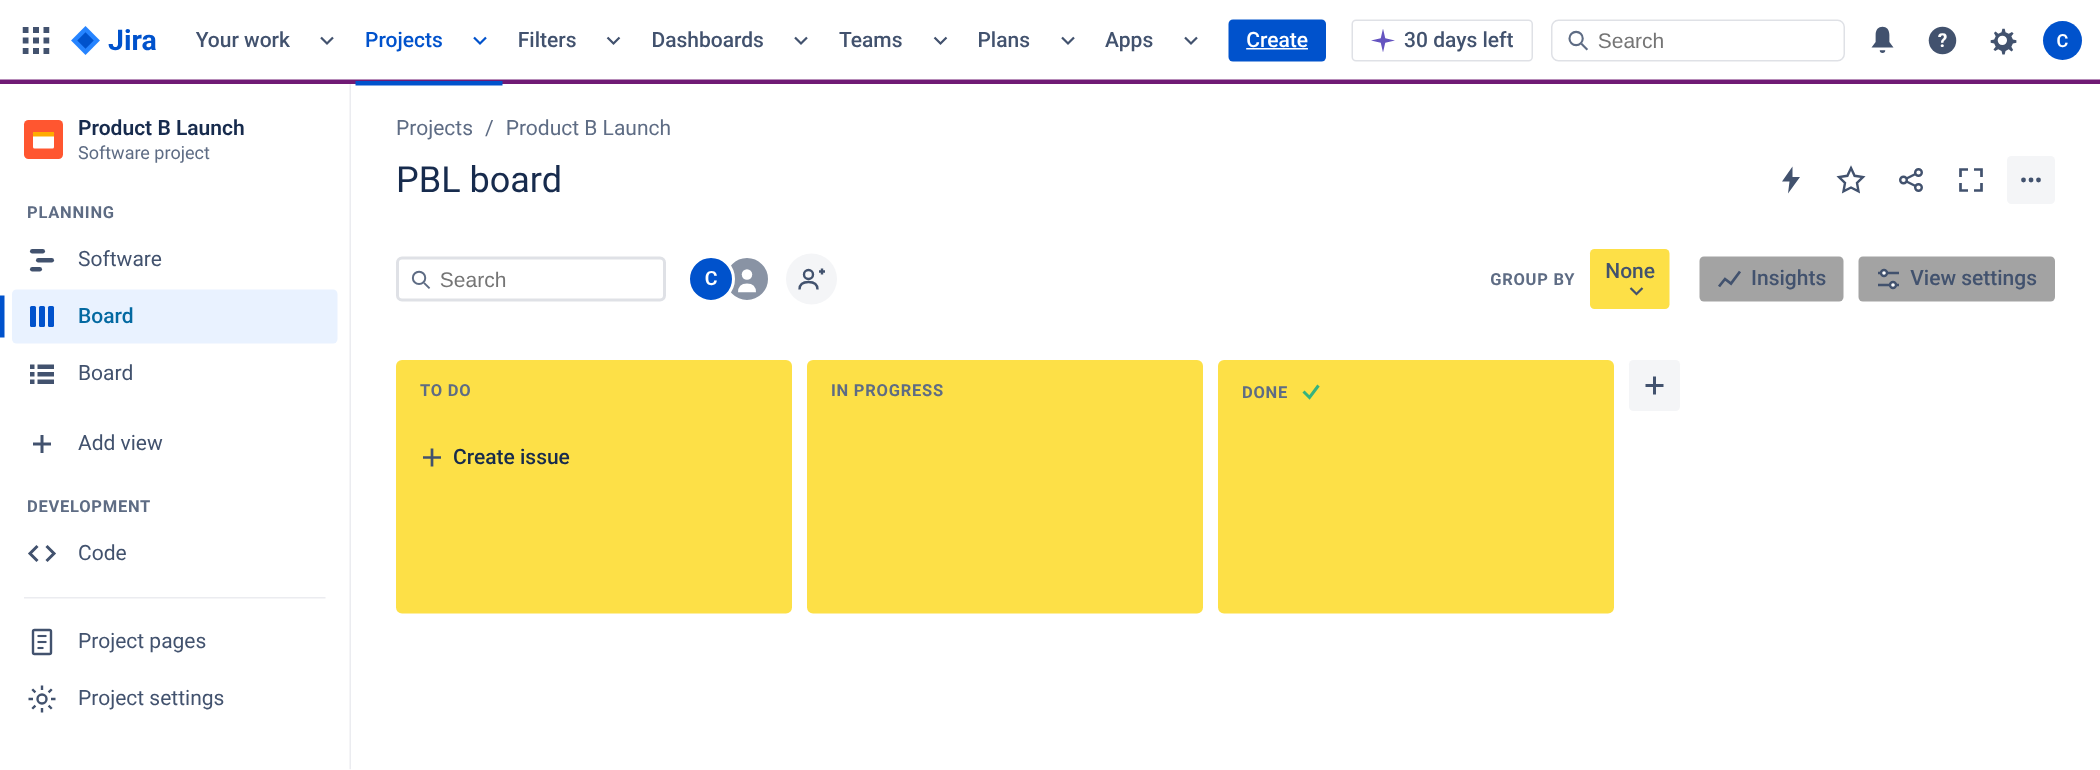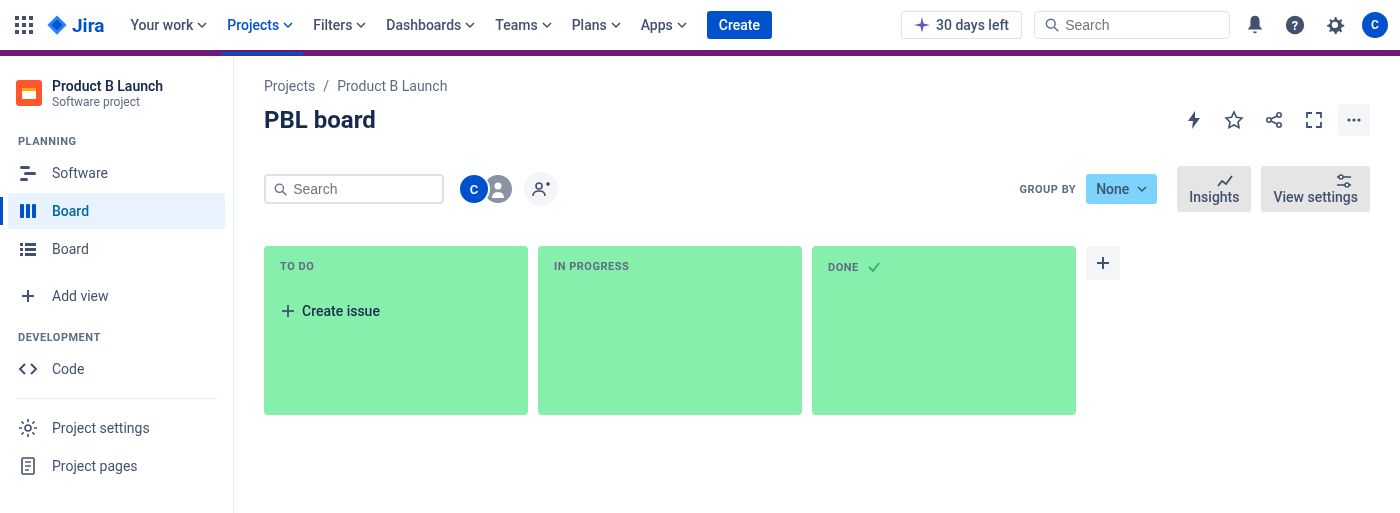--- a/index.html
+++ b/index.html
@@ -1,30 +1,30 @@
 <!DOCTYPE html>
 <html><head>
   <meta charset="utf-8">
   <style>
     * { box-sizing: border-box; margin: 0; padding: 0; }
     body { font-family: -apple-system, BlinkMacSystemFont, "Segoe UI", Roboto, sans-serif; width: 1400px; height: 513px; background: #fff; color: #172b4d; overflow: hidden; }
     
     
-    .navbar { display: flex; align-items: center; height: 56px; padding: 0 12px; border-bottom: 6px solid #701a75; }
+    .navbar { display: flex; align-items: center; height: 56px; padding: 0 12px; border-bottom: 3px solid #701a75; }
     .apps-grid { width: 24px; height: 24px; display: flex; align-items: center; justify-content: center; cursor: pointer; margin-right: 4px; }
     .logo { display: flex; align-items: center; font-weight: 700; color: #0052cc; font-size: 19px; margin-left: 6px; margin-right: 18px; cursor: pointer; }
     .logo svg { margin-right: 4px; }
     .nav-items { display: flex; align-items: center; }
-    .nav-item { display: flex; align-items: center; padding: 4px 8px; margin-right: 4px; font-size: 14px; font-weight: 500; color: #42526e; cursor: pointer; border-radius: 3px; }
+    .nav-item { display: flex; align-items: center; padding: 4px 8px; margin-right: 4px; font-size: 14px; font-weight: 500; color: #42526e; cursor: pointer; border-radius: 3px; gap: 16px; }
     .nav-item.active { color: #0052cc; }
     .nav-item.active::after { content: ""; position: absolute; }
     .nav-item .chev { margin-left: 4px; }
     .nav-active-wrap { position: relative; }
     .nav-active-wrap::after { content: ""; position: absolute; bottom: -18px; left: 2px; right: 2px; height: 3px; background: #0052cc; }
-    .create-btn { background: #0052cc; color: #fff; font-size: 14px; font-weight: 500; padding: 6px 12px; border-radius: 3px; margin-left: 8px; cursor: pointer; }
+    .create-btn { background: #0052cc; color: #fff; font-size: 14px; font-weight: 500; padding: 6px 12px; border-radius: 3px; margin-left: 8px; cursor: pointer; text-decoration: underline; }
     .nav-spacer { flex: 1; }
     .trial-badge { display: flex; align-items: center; border: 1px solid #dfe1e6; border-radius: 3px; padding: 5px 12px; font-size: 14px; font-weight: 500; color: #42526e; cursor: pointer; margin-right: 12px; }
     .trial-badge svg { margin-right: 6px; }
     .global-search { display: flex; align-items: center; border: 1px solid #dfe1e6; border-radius: 5px; padding: 5px 10px; width: 196px; margin-right: 12px; }
     .global-search input { border: none; outline: none; font-size: 14px; color: #5e6c84; width: 100%; }
     .nav-icons { display: flex; align-items: center; gap: 14px; }
     .nav-icon { width: 26px; height: 26px; display: flex; align-items: center; justify-content: center; cursor: pointer; color: #42526e; }
     .avatar-top { width: 26px; height: 26px; border-radius: 50%; background: #0052cc; color: #fff; display: flex; align-items: center; justify-content: center; font-size: 12px; font-weight: 600; cursor: pointer; }
     
     
@@ -42,42 +42,42 @@
     .sidebar-item.active::before { content: ""; position: absolute; left: -8px; top: 4px; bottom: 4px; width: 3px; background: #0052cc; }
     .sidebar-item svg, .sidebar-item .icon { margin-right: 14px; flex-shrink: 0; }
     .sidebar-divider { height: 1px; background: #ebecf0; margin: 10px 8px; }
     
     
     .main { flex: 1; padding: 22px 30px 0 30px; overflow: hidden; }
     .breadcrumb { display: flex; align-items: center; font-size: 14px; color: #5e6c84; margin-bottom: 10px; }
     .breadcrumb a { color: #5e6c84; text-decoration: none; cursor: pointer; }
     .breadcrumb .sep { margin: 0 8px; }
     .title-row { display: flex; align-items: center; }
-    .board-title { font-size: 24px; font-weight: 700; color: #172b4d; }
+    .board-title { font-size: 24px; font-weight: 400; color: #172b4d; }
     .title-spacer { flex: 1; }
     .title-actions { display: flex; align-items: center; gap: 8px; }
     .title-action { width: 32px; height: 32px; display: flex; align-items: center; justify-content: center; cursor: pointer; color: #42526e; border-radius: 3px; }
     .title-action.more { background: #f4f5f7; }
     
     .toolbar { display: flex; align-items: center; margin-top: 30px; }
     .board-search { display: flex; align-items: center; border: 2px solid #dfe1e6; border-radius: 4px; padding: 5px 8px; width: 180px; margin-right: 14px; }
     .board-search input { border: none; outline: none; font-size: 14px; width: 100%; }
     .avatars { display: flex; align-items: center; margin-right: 10px; }
     .avatar { width: 32px; height: 32px; border-radius: 50%; border: 2px solid #fff; display: flex; align-items: center; justify-content: center; font-size: 13px; font-weight: 600; color: #fff; }
     .avatar.a1 { background: #0052cc; z-index: 2; }
     .avatar.a2 { background: #8993a4; margin-left: -8px; z-index: 1; }
     .add-people { width: 34px; height: 34px; border-radius: 50%; background: #f4f5f7; display: flex; align-items: center; justify-content: center; cursor: pointer; color: #42526e; }
     .toolbar-spacer { flex: 1; }
     .groupby { display: flex; align-items: center; font-size: 11px; font-weight: 700; color: #5e6c84; letter-spacing: 0.5px; margin-right: 10px; }
-    .groupby-select { background: #7dd3fc; padding: 7px 10px; border-radius: 3px; font-size: 14px; font-weight: 500; color: #42526e; display: flex; align-items: center; cursor: pointer; margin-left: 10px; letter-spacing: 0; }
-    .toolbar-btn { background: #e5e5e5; padding: 7px 12px; border-radius: 3px; font-size: 14px; font-weight: 500; color: #42526e; display: flex; align-items: flex-end; cursor: pointer; margin-left: 10px; flex-direction: column; }
+    .groupby-select { background: #fde047; padding: 7px 10px; border-radius: 3px; font-size: 14px; font-weight: 500; color: #42526e; display: flex; align-items: center; cursor: pointer; margin-left: 10px; letter-spacing: 0; flex-direction: column; }
+    .toolbar-btn { background: #a3a3a3; padding: 7px 12px; border-radius: 3px; font-size: 14px; font-weight: 500; color: #42526e; display: flex; align-items: center; cursor: pointer; margin-left: 10px; }
     .toolbar-btn svg { margin-right: 6px; }
     
     .columns { display: flex; gap: 10px; margin-top: 34px; }
-    .column { width: 264px; background: #86efac; border-radius: 4px; padding: 14px 10px 90px 10px; }
+    .column { width: 264px; background: #fde047; border-radius: 4px; padding: 14px 10px 90px 10px; }
     .col-header { font-size: 11px; font-weight: 700; color: #5e6c84; letter-spacing: 0.5px; padding-left: 6px; display: flex; align-items: center; }
     .col-header svg { margin-left: 8px; }
     .create-issue { display: flex; align-items: center; font-size: 14px; font-weight: 500; color: #172b4d; cursor: pointer; padding: 6px; margin-top: 24px; }
     .create-issue svg { margin-right: 6px; }
     .add-column { width: 34px; height: 34px; background: #f4f5f7; border-radius: 3px; display: flex; align-items: center; justify-content: center; cursor: pointer; color: #42526e; }
   </style>
 </head>
 <body>
 
 <div class="navbar">
@@ -238,33 +238,33 @@
     <div class="section-label">DEVELOPMENT</div>
     <div class="sidebar-item">
       <svg width="20" height="20" viewBox="0 0 20 20">
           <path d="M7 5 L2 10 L7 15 M13 5 L18 10 L13 15" stroke="#42526e" stroke-width="2" fill="none"></path>
         </svg>
       <span>Code</span>
     </div>
     <div class="sidebar-divider"></div>
     <div class="sidebar-item">
       <svg width="20" height="20" viewBox="0 0 20 20">
-          <circle cx="10" cy="10" r="3" stroke="#42526e" stroke-width="1.6" fill="none"></circle>
-          <path d="M10 1 L10 4 M10 16 L10 19 M1 10 L4 10 M16 10 L19 10 M3.5 3.5 L5.6 5.6 M14.4 14.4 L16.5 16.5 M3.5 16.5 L5.6 14.4 M14.4 5.6 L16.5 3.5" stroke="#42526e" stroke-width="1.6"></path>
-        </svg>
-      <span>Project settings</span>
-    </div>
-    <div class="sidebar-item">
-      <svg width="20" height="20" viewBox="0 0 20 20">
           <rect x="4" y="2" width="12" height="16" rx="1" stroke="#42526e" stroke-width="1.6" fill="none"></rect>
           <line x1="7" y1="6" x2="13" y2="6" stroke="#42526e" stroke-width="1.4"></line>
           <line x1="7" y1="10" x2="13" y2="10" stroke="#42526e" stroke-width="1.4"></line>
           <line x1="7" y1="14" x2="11" y2="14" stroke="#42526e" stroke-width="1.4"></line>
         </svg>
       <span>Project pages</span>
+    </div>
+    <div class="sidebar-item">
+      <svg width="20" height="20" viewBox="0 0 20 20">
+          <circle cx="10" cy="10" r="3" stroke="#42526e" stroke-width="1.6" fill="none"></circle>
+          <path d="M10 1 L10 4 M10 16 L10 19 M1 10 L4 10 M16 10 L19 10 M3.5 3.5 L5.6 5.6 M14.4 14.4 L16.5 16.5 M3.5 16.5 L5.6 14.4 M14.4 5.6 L16.5 3.5" stroke="#42526e" stroke-width="1.6"></path>
+        </svg>
+      <span>Project settings</span>
     </div>
   </div>
 
   <div class="main">
     <div class="breadcrumb">
       <a>Projects</a>
       <span class="sep">/</span>
       <a>Product B Launch</a>
     </div>
     <div class="title-row">

